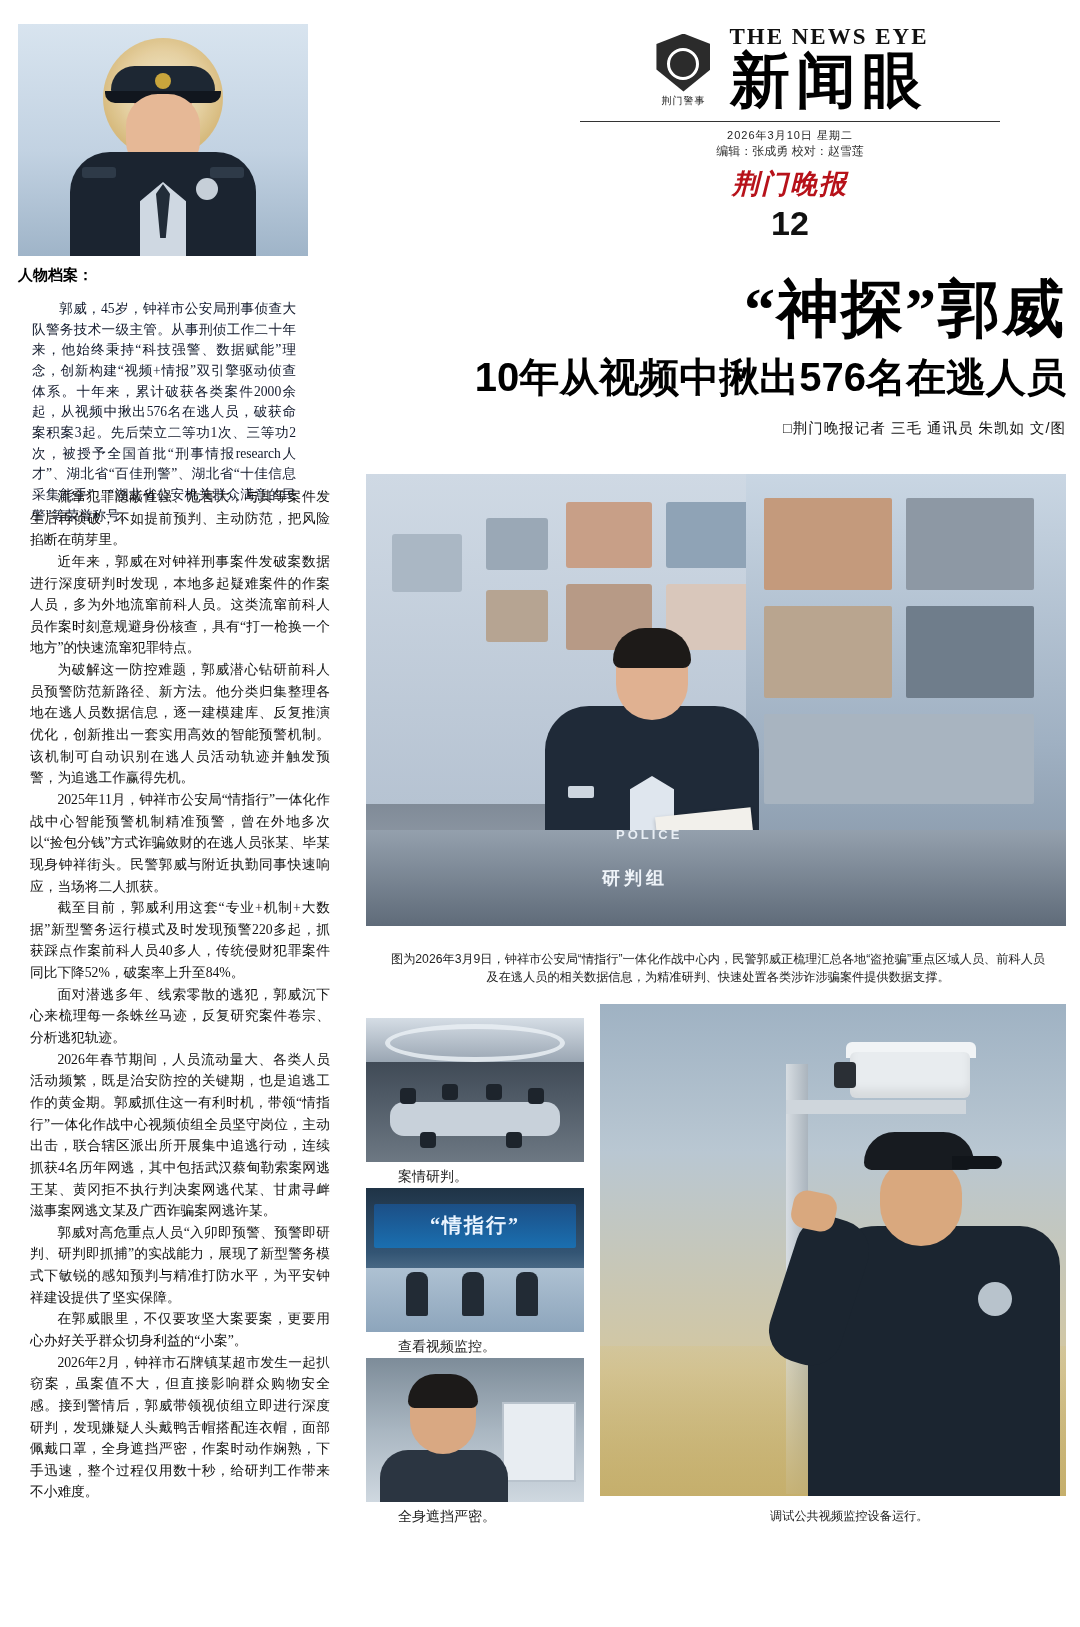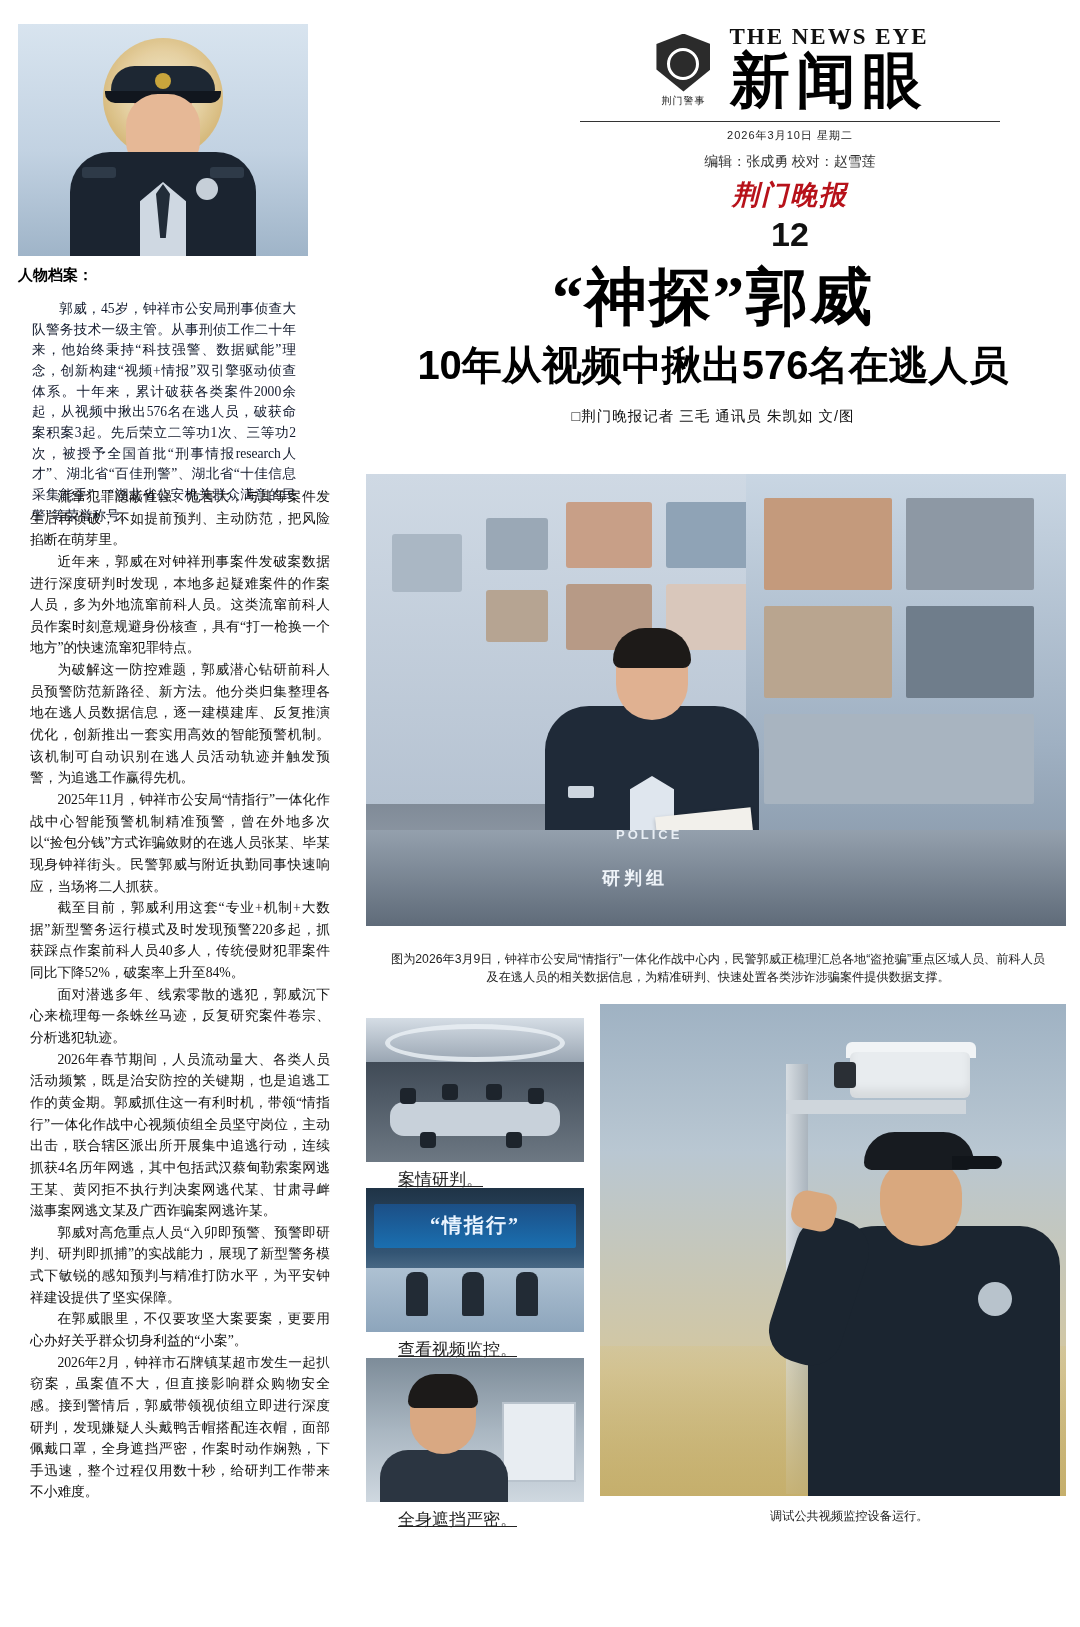--- a/index.html
+++ b/index.html
@@ -92,24 +92,24 @@
     border-top: 1px solid #333;
     margin: 8px 60px 6px 60px;
   }
   .masthead-date {
     font-size: 11px;
     letter-spacing: 1px;
     color: #222;
     font-family: "Liberation Sans", sans-serif;
   }
   .masthead-editors {
-    font-size: 14px;
+    font-size: 12px;
     color: #333;
-    margin-top: 10px;
-    font-family: Liberation Serif, serif;
+    margin-top: 0;
+    font-family: Liberation Sans, sans-serif;
   }
   .paper-logo {
     margin-top: 6px;
     font-size: 27px;
     font-weight: bold;
     color: #b7121a;
     letter-spacing: 2px;
     font-family: "Liberation Serif", serif;
     font-style: italic;
   }
@@ -118,23 +118,23 @@
     font-weight: bold;
     margin-top: 2px;
     color: #111;
     font-family: "Liberation Sans", sans-serif;
   }
 
   
   .headline-block {
     position: absolute;
     left: 360px;
-    top: 262px;
+    top: 274px;
     width: 706px;
-    text-align: center;
+    text-align: right;
   }
   .headline-main {
     font-size: 62px;
     font-weight: bold;
     letter-spacing: 2px;
     color: #000;
     line-height: 1.14;
     font-family: "Liberation Serif", serif;
   }
   .headline-sub {
@@ -537,24 +537,23 @@
     position: absolute; left: 14px; bottom: 0; width: 128px; height: 52px;
     background: #2b3541; border-radius: 28px 28px 0 0;
   }
   .sp3 .monitor {
     position: absolute; right: 8px; top: 44px; width: 70px; height: 76px;
     background: #e8edf2; border: 2px solid #b9c3cd;
   }
 
   .sp-caption {
     position: absolute;
-    font-size: 17px;
+    font-size: 14px;
     color: #222;
     font-family: "Liberation Sans", sans-serif;
-    text-decoration: underline;
   }
   .spc1 { left: 398px; top: 1168px; }
   .spc2 { left: 398px; top: 1338px; }
   .spc3 { left: 398px; top: 1508px; }
 
   
   .tall-photo {
     position: absolute;
     left: 600px;
     top: 1004px;

